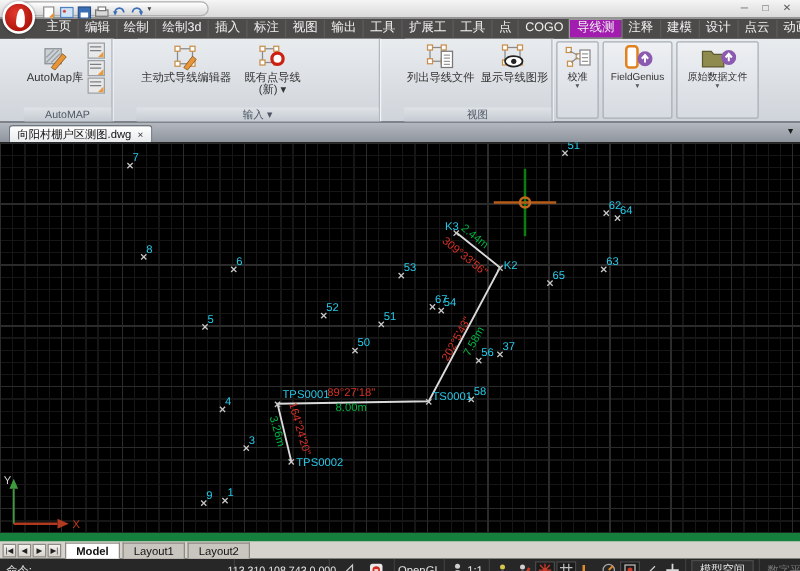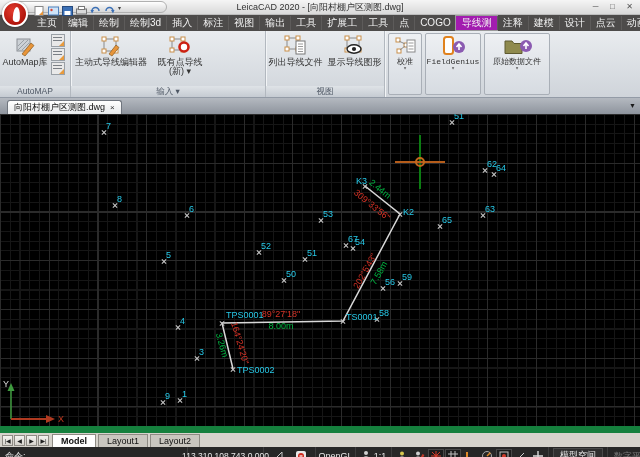--- a/index.html
+++ b/index.html
@@ -15,39 +15,39 @@
   .qatwrap{position:absolute;left:15px;top:1px;height:12px;width:152px;border-radius:7px;
            background:linear-gradient(#ffffff,#d7d7d7);border:1px solid #b0b0b0;display:flex;align-items:center;
            padding-left:18px;gap:3px;box-sizing:border-box;z-index:20;}
   .qi{width:11px;height:10px;display:inline-block;position:relative;}
   .qtitle{position:absolute;left:0;right:0;top:1px;text-align:center;font-size:9px;color:#333;}
   .winbtns{position:absolute;right:2px;top:0;display:flex;z-index:25;}
   .winbtns span{width:17px;text-align:center;font-size:8px;color:#555;line-height:13px;cursor:default;}
   
   .rtabs{height:16px;background:#4d4b4a;display:flex;align-items:center;padding-left:32px;overflow:hidden;}
   .rtab{color:#f2f2f2;font-size:10px;padding:1px 5px;line-height:12px;white-space:nowrap;border-left:1px solid #5d5b5a;}
-  .rtab:first-child{border-left:none;}
+  .rtab:first-child{border-left:none;font-family:Liberation Mono, monospace;}
   .rtab.active{background:#a21caf;outline:1px solid #9a9a9a;border-left-color:transparent;}
   
   .ribbon{height:66px;background:linear-gradient(#e9ecef,#cfd4da);border-bottom:1px solid #939ba6;display:flex;}
-  .rgroup{display:flex;flex-direction:column;border-right:1px solid #b2b8bf;box-shadow:1px 0 0 #f2f4f6;}
+  .rgroup{display:flex;flex-direction:column;border-right:1px solid #b2b8bf;box-shadow:1px 0 0 #f2f4f6;margin-left:19px;}
   .rbtns{flex:1;display:flex;align-items:flex-start;}
   .gfooter{height:11px;font-size:8.5px;color:#4d5663;text-align:center;line-height:11px;
            background:linear-gradient(#dfe3e7,#c5cbd2);white-space:nowrap;}
   .rbtn{display:flex;flex-direction:column;align-items:center;font-size:9px;color:#333;padding-top:3px;
         text-align:center;line-height:1.05;}
   .rbtn .ric{height:24px;display:flex;align-items:center;justify-content:center;}
   .smallcol{display:flex;flex-direction:column;gap:1px;padding:3px 2px 0 1px;}
   .smallcol .si{width:12px;height:11px;background:#e9e9e9;border:1px solid #9aa0a6;position:relative;}
   .smallcol .si i{position:absolute;left:1px;top:2px;width:9px;height:1px;background:#7a7f85;box-shadow:0 3px 0 #7a7f85;}
   .smallcol .si b{position:absolute;right:0;bottom:0;width:5px;height:5px;background:#e89a3c;clip-path:polygon(0 100%,100% 0,100% 100%);}
   .rpanels{display:flex;gap:3px;padding:2px 0 2px 3px;align-items:stretch;}
   .rpanel{border:1px solid #a9afb7;background:linear-gradient(#eef0f3,#d6dbe1);border-radius:2px;
           display:flex;flex-direction:column;align-items:center;padding:2px 2px 0 2px;font-size:8px;color:#333;
-          line-height:1.05;text-align:center;font-family:Liberation Mono, monospace;}
+          line-height:1.05;text-align:center;}
   .rpanel .arr{font-size:6px;color:#555;line-height:6px;}
   
   .doctabs{height:16px;background:linear-gradient(#b4b9c0,#8e949d);position:relative;display:flex;align-items:flex-end;
            padding-left:7px;}
   .dtab{height:13px;background:linear-gradient(#ffffff,#e7e9eb);border:1px solid #6f757e;border-bottom:none;
         border-radius:3px 3px 0 0;font-size:9px;color:#111;display:flex;align-items:center;gap:5px;padding:0 6px;text-align:center;}
   .dtab .x{color:#333;font-size:8px;}
   .dovf{position:absolute;right:4px;top:4px;font-size:7px;color:#1a1a1a;}
   
   .canvas{position:relative;width:640px;height:312px;background-color:#000;overflow:hidden;
@@ -125,21 +125,20 @@
           <path d="M2 5 A3.5 3.5 0 0 1 9 5" fill="none" stroke="#3b6fb5" stroke-width="1.4"></path>
           <path d="M0.5 4 L4 4 L2 7.5 Z" fill="#3b6fb5"></path>
         </svg></span>
     <span class="qi">
       <svg width="11" height="10">
           <path d="M2 5 A3.5 3.5 0 0 1 9 5" fill="none" stroke="#3b6fb5" stroke-width="1.4"></path>
           <path d="M10.5 4 L7 4 L9 7.5 Z" fill="#3b6fb5"></path>
         </svg></span>
     <span style="font-size:6px;color:#444;">▾</span>
   </div>
-  <div class="qtitle">LeicaCAD 2020 - [向阳村棚户区测图.dwg]</div>
   <div class="winbtns">
     <span>─</span>
     <span>□</span>
     <span>✕</span>
   </div>
 </div>
 
 <div class="rtabs">
     <span class="rtab">主页</span>
     <span class="rtab">编辑</span>
@@ -397,21 +396,21 @@
     <div class="pt" style="left: 353px; top: 134px;">
       <i class="mk"></i>
       <b class="plb">54</b>
     </div>
     <div class="pt" style="left: 383px; top: 174px;">
       <i class="mk"></i>
       <b class="plb">56</b>
     </div>
     <div class="pt" style="left: 400px; top: 169px;">
       <i class="mk"></i>
-      <b class="plb">59</b>
+      <b class="plb">37</b>
     </div>
     <div class="pt" style="left: 377px; top: 205px;">
       <i class="mk"></i>
       <b class="plb">58</b>
     </div>
     <div class="pt" style="left: 233px; top: 255px;">
       <i class="mk"></i>
     </div>
     <div class="stlb" style="left: 237px; top: 251px;">TPS0002</div>
     <div class="pt" style="left: 222px; top: 209px;">

